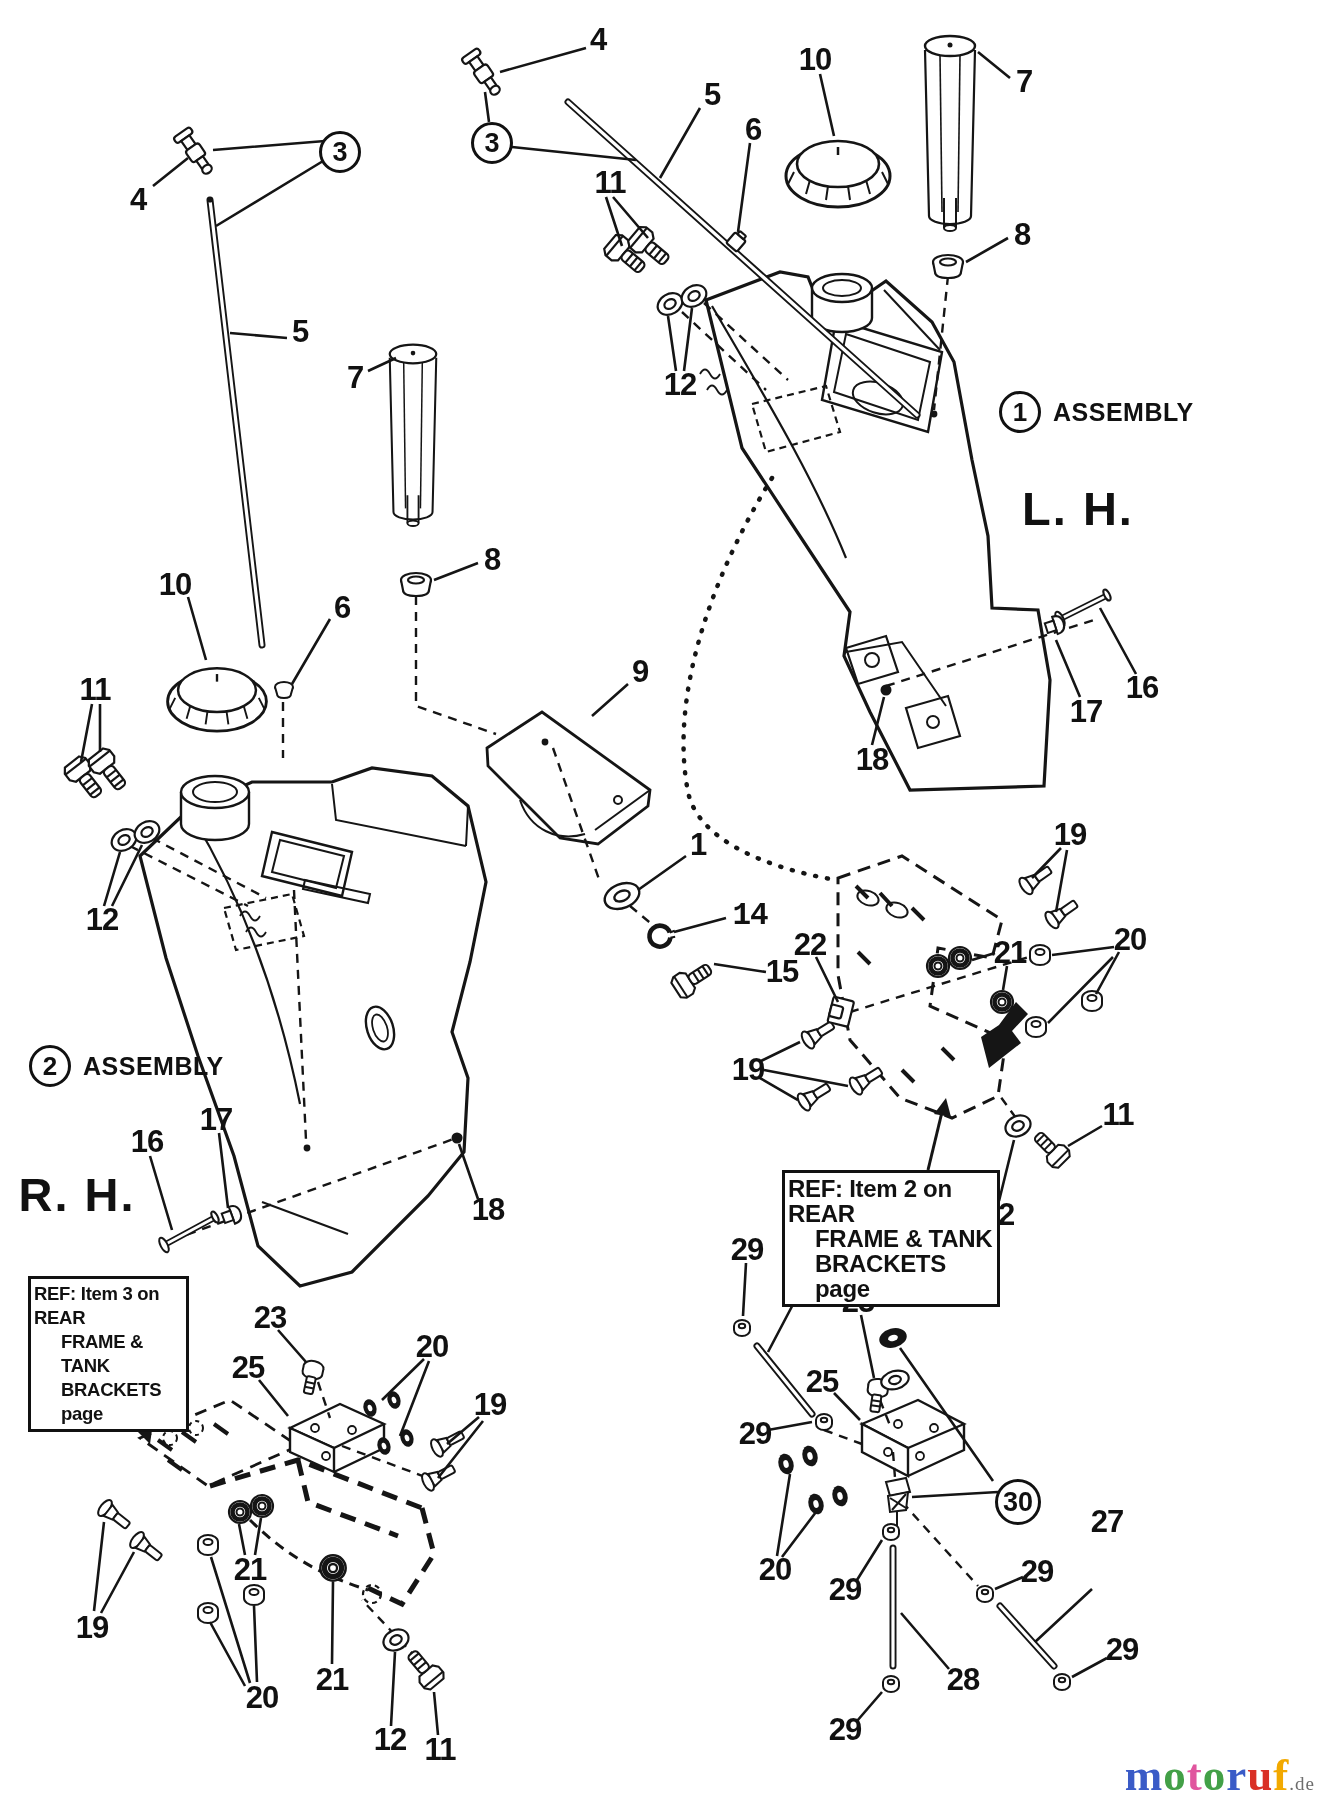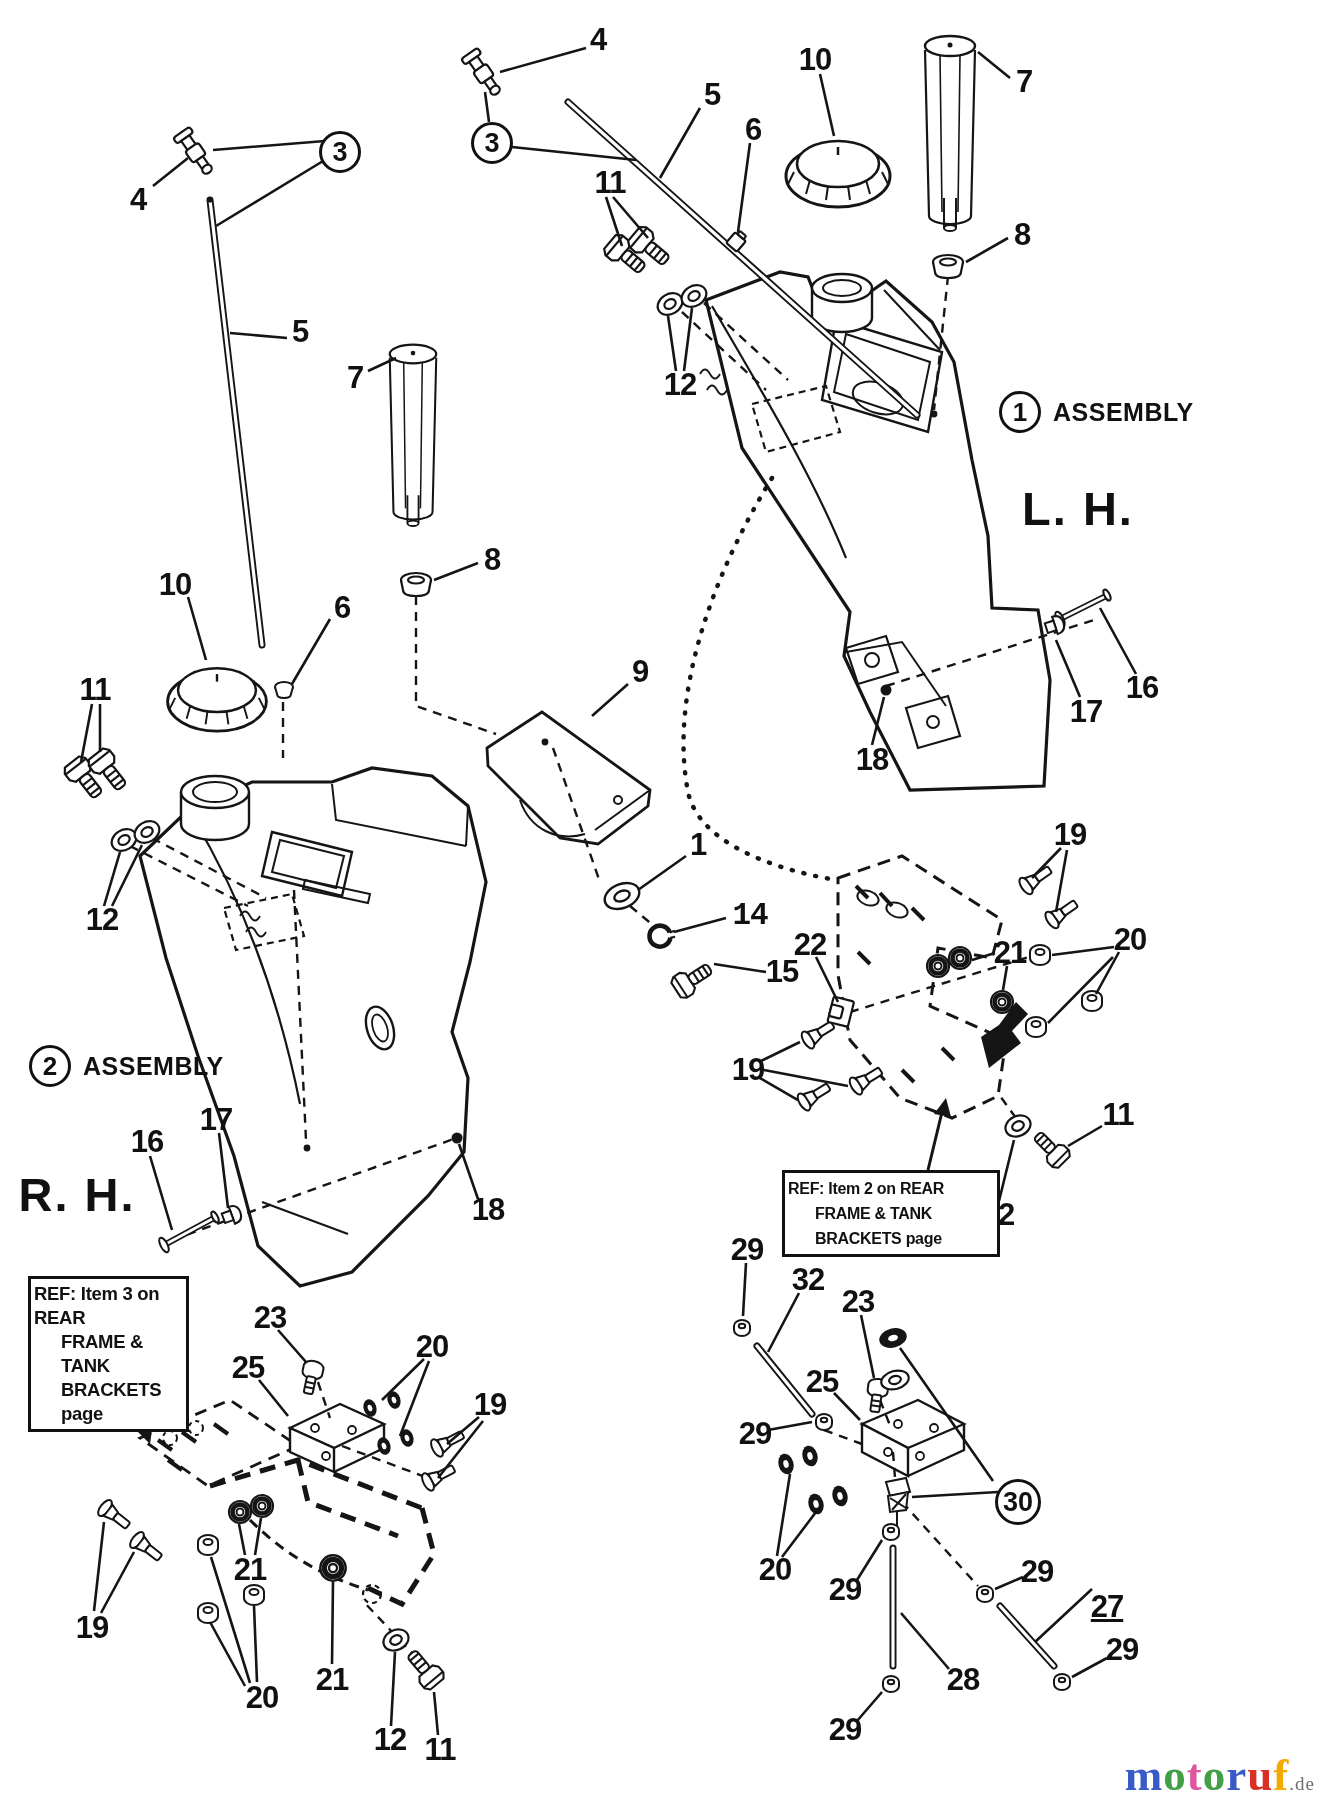--- a/index.html
+++ b/index.html
@@ -8,21 +8,21 @@
   #art{position:absolute;left:0;top:0}
   #overlay{position:absolute;left:0;top:0;width:100%;height:100%;pointer-events:none}
   .callout{position:absolute;transform:translate(-50%,-50%);font-weight:700;font-size:31px;color:#111;letter-spacing:-1px;white-space:nowrap}
   .balloon{position:absolute;transform:translate(-50%,-50%);border:3px solid #111;border-radius:50%;display:flex;align-items:center;justify-content:center;font-weight:700;font-size:27px;color:#111;background:#fff}
   .assembly{position:absolute;display:flex;align-items:center;gap:12px;transform:translate(0,-50%)}
   .assembly .abal{width:42px;height:42px;border:3px solid #111;border-radius:50%;display:flex;align-items:center;justify-content:center;font-weight:700;font-size:26px;background:#fff;color:#111}
   .assembly .atext{font-weight:700;font-size:25px;color:#111;letter-spacing:.5px}
   .side-label{position:absolute;transform:translate(-50%,-50%);font-weight:700;font-size:47px;color:#111;letter-spacing:2px;white-space:nowrap}
   .ref-box{position:absolute;border:3px solid #111;background:#fff;color:#111;font-weight:700;padding:3px 3px;line-height:24px}
   #ref-left{font-size:18.5px;letter-spacing:-0.3px}
-  #ref-right{font-size:16px;letter-spacing:-0.3px;line-height:25px}
+  #ref-right{font-size:24px;letter-spacing:-0.3px;line-height:25px}
   .ref-box .l2{margin-left:27px}
   #logo{position:absolute;right:5px;bottom:2px;font-family:"Liberation Serif",serif;font-size:45px;font-weight:700;letter-spacing:1px;line-height:1}
   #logo-suffix{font-size:19px;font-weight:400}
 </style>
 </head>
 <body>
 
 <div id="stage">
 
 <svg id="art" width="1320" height="1800" viewBox="0 0 1320 1800" xmlns="http://www.w3.org/2000/svg">
@@ -383,21 +383,21 @@
       <div class="callout" style="left: 1118px; top: 1115px;">11</div>
       <div class="callout" style="left: 747px; top: 1250px;">29</div>
       <div class="callout" style="left: 808px; top: 1280px;">32</div>
       <div class="callout" style="left: 858px; top: 1302px;">23</div>
       <div class="callout" style="left: 822px; top: 1382px;">25</div>
       <div class="callout" style="left: 755px; top: 1434px;">29</div>
       <div class="callout" style="left: 775px; top: 1570px;">20</div>
       <div class="callout" style="left: 845px; top: 1590px;">29</div>
       <div class="callout" style="left: 963px; top: 1680px; text-align: center;">28</div>
       <div class="callout" style="left: 1037px; top: 1572px;">29</div>
-      <div class="callout" style="left: 1107px; top: 1607px; text-decoration: underline;">27</div>
+      <div class="callout" style="left: 1107px; top: 1522px;">27</div>
       <div class="callout" style="left: 1122px; top: 1650px;">29</div>
       <div class="callout" style="left: 845px; top: 1730px;">29</div>
       <div class="callout" style="left: 270px; top: 1318px;">23</div>
       <div class="callout" style="left: 248px; top: 1368px;">25</div>
       <div class="callout" style="left: 432px; top: 1347px;">20</div>
       <div class="callout" style="left: 490px; top: 1405px;">19</div>
       <div class="callout" style="left: 92px; top: 1628px;">19</div>
       <div class="callout" style="left: 250px; top: 1570px;">21</div>
       <div class="callout" style="left: 262px; top: 1698px;">20</div>
       <div class="callout" style="left: 332px; top: 1680px;">21</div>

